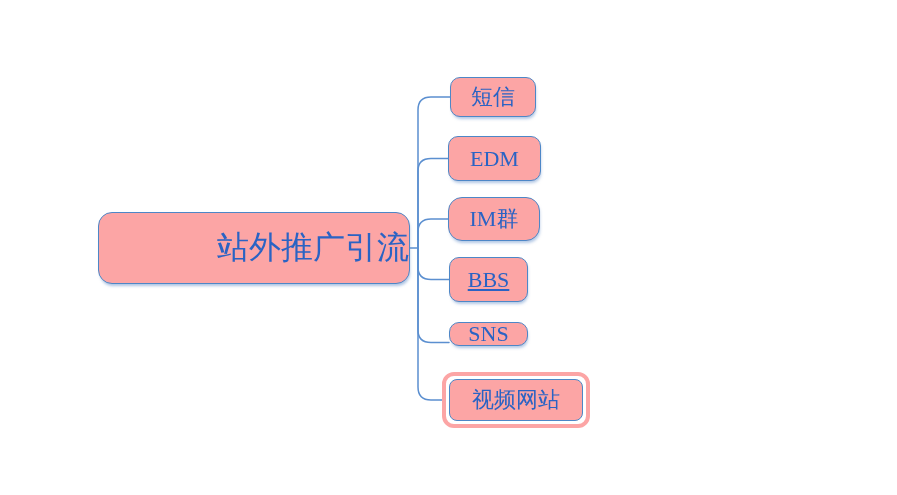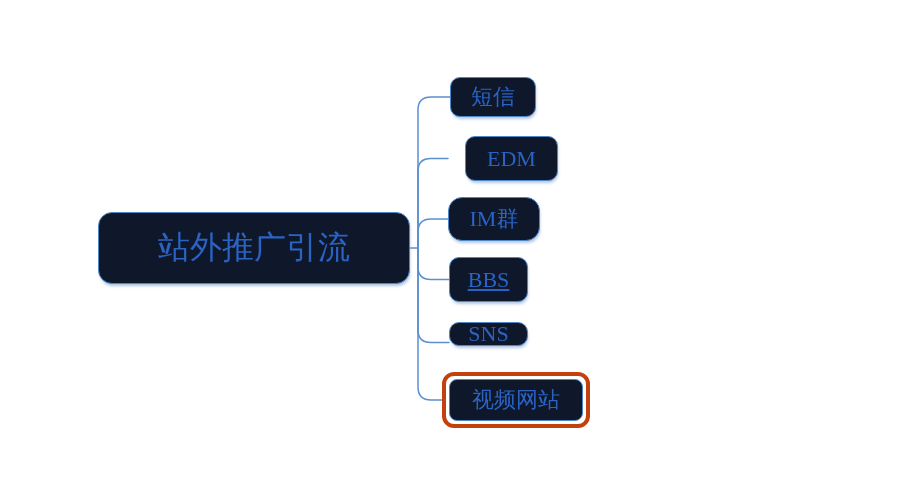--- a/index.html
+++ b/index.html
@@ -28,53 +28,54 @@
     stroke: #5b8fd0;
     stroke-width: 1.5;
     stroke-linecap: round;
   }
   .node {
     position: absolute;
     box-sizing: border-box;
     display: flex;
     align-items: center;
     justify-content: center;
-    background: #0f172a;
+    background: #fca5a5;
     border: 1.5px solid #4d87c7;
     color: #2a63c4;
     cursor: default;
     white-space: nowrap;
   }
   .root-node {
     left: 98px;
     top: 212px;
     width: 312px;
     height: 72px;
     border-radius: 14px;
     font-size: 32px;
     box-shadow: 1px 3px 3px -1px rgba(104,146,204,0.55);
+    justify-content: flex-end;
   }
   .child-node {
     border-radius: 10px;
     font-size: 22px;
     box-shadow: 1px 3px 3px -1px rgba(104,146,204,0.5);
   }
   .node-sms        { left: 450px; top:  77px; width:  86px; height: 40px; }
-  .node-edm        { left: 465px; top: 136px; width:  93px; height: 45px; }
+  .node-edm        { left: 448px; top: 136px; width:  93px; height: 45px; }
   .node-im-group   { left: 448px; top: 197px; width:  92px; height: 44px; border-radius: 14px; }
   .node-bbs        { left: 449px; top: 257px; width:  79px; height: 45px; text-decoration: underline; }
   .node-sns        { left: 449px; top: 322px; width:  79px; height: 24px; }
   .selection-ring {
     position: absolute;
     box-sizing: border-box;
     left: 442px;
     top: 372px;
     width: 148px;
     height: 56px;
-    border: 4px solid #c2410c;
+    border: 4px solid #fca5a5;
     border-radius: 12px;
     background: transparent;
   }
   .node-video-site {
     left: 3px;
     top: 3px;
     right: 3px;
     bottom: 3px;
     width: auto;
     height: auto;

